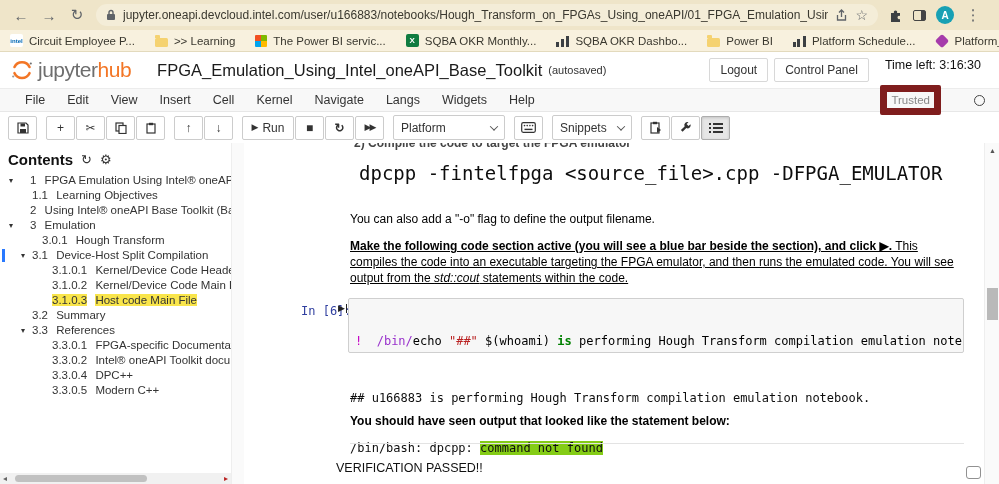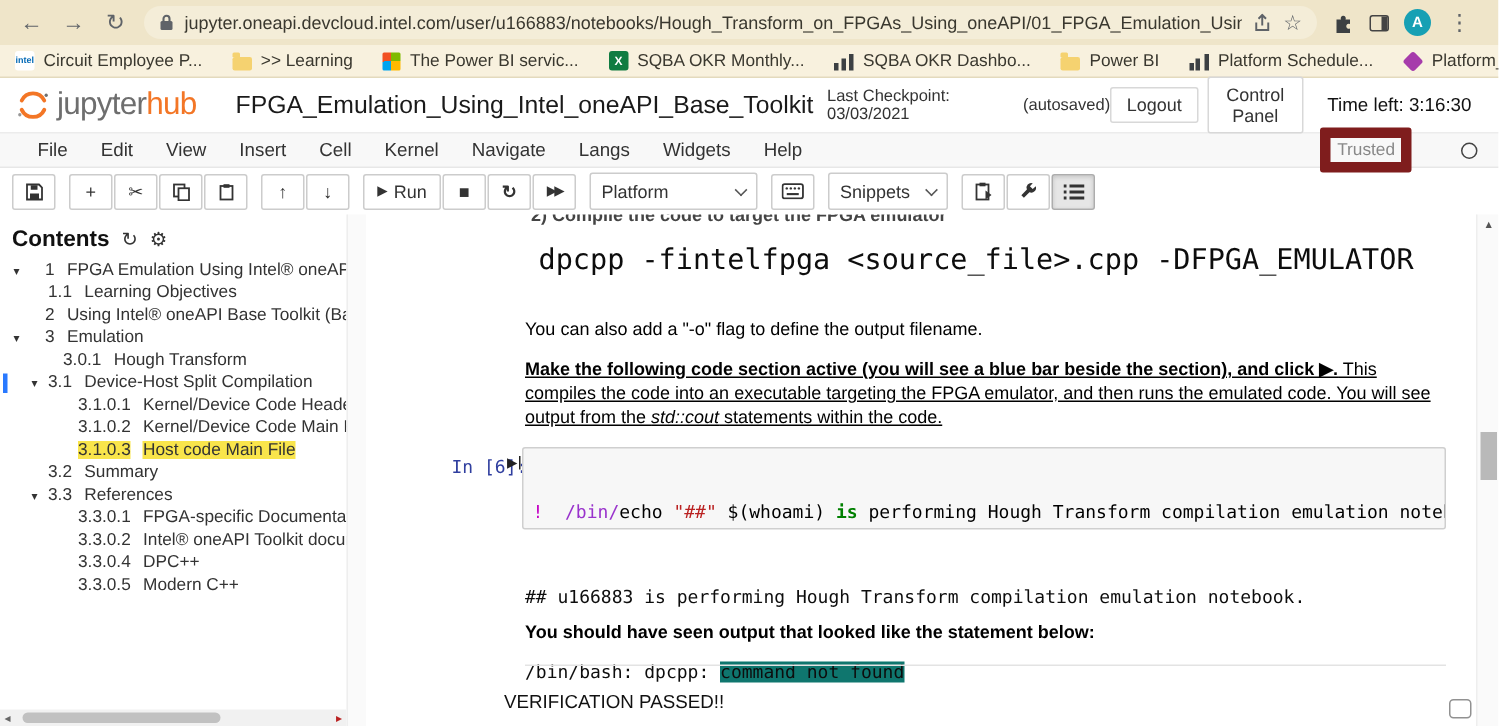--- a/index.html
+++ b/index.html
@@ -34,21 +34,21 @@
   .bm-icon.diamond { width:10px; height:10px; margin:1.5px; background:#a63bab; border-radius:2px; transform:rotate(45deg); }
 
   
   .nb-header { height:36px; background:#fff; display:flex; align-items:center; padding:0 10px; }
   .logo { display:flex; align-items:center; gap:4px; }
   .wordmark { font-size:21px; letter-spacing:-0.5px; color:#6e6e6e; }
   .wordmark .hub { color:#f37626; }
   .nb-title { margin-left:26px; font-size:16.5px; color:#1a1a1a; white-space:nowrap; }
   .checkpoint { margin-left:9px; font-size:11px; color:#333; }
   .autosaved { margin-left:6px; font-size:11px; color:#333; }
-  .hdr-right { margin-left:auto; display:flex; align-items:center; gap:6px; }
+  .hdr-right { margin-left:auto; display:flex; gap:6px; }
   .hdr-btn { border:1px solid #d8d8d8; background:#fff; border-radius:2px; font-size:12px; color:#333; padding:4px 10px; font-family:inherit; cursor:pointer; }
   .time-left { font-size:12.5px; color:#111; margin:0 8px 0 10px; white-space:nowrap; }
 
   
   .menubar { height:24px; background:#f8f8f8; border-top:1px solid #ececec; border-bottom:1px solid #e7e7e7; display:flex; align-items:center; padding:0 10px 0 14px; }
   .menu-item { font-size:12.5px; color:#333; padding:0 11px; cursor:pointer; }
   .mb-right { margin-left:auto; display:flex; align-items:center; }
   .trusted { border:7px solid #7f1d1d; border-radius:2px; font-size:11.5px; color:#888; padding:2px 4px; margin-right:24px; }
   .kernel-name { border-left:1px solid #999; padding-left:9px; font-size:12.5px; color:#333; white-space:nowrap; }
   .kernel-circle { width:11px; height:11px; border:1.5px solid #444; border-radius:50%; margin:0 4px 0 9px; flex:none; }
@@ -100,21 +100,21 @@
   .p2 { top:95px; width:618px;text-decoration:underline; }
   .prompt { position:absolute; left:57px; top:161px; font-family:"DejaVu Sans Mono", monospace; font-size:12px; color:#303f9f; }
   .runmark { position:absolute; left:94px; top:160px; display:flex; align-items:center; gap:1px; }
   .runmark .tri { font-size:9px; color:#222; }
   .runmark .bar { width:1.5px; height:9px; background:#222; }
   .input-box { position:absolute; left:104px; top:155px; width:616px; height:55px; background:#f7f7f7; border:1px solid #cfcfcf; border-radius:2px; padding:4px 6px; font-family:"DejaVu Sans Mono", monospace; font-size:12px; line-height:15.5px; color:#000; white-space:pre; overflow:hidden; }
   .code-line { white-space:pre; }
   .m { color:#c400c4; } .v { color:#9932cc; } .r { color:#ba2121; }
   .kw { color:#008000; font-weight:bold; }
   .output { position:absolute; left:106px; top:214px; font-family:"DejaVu Sans Mono", monospace; font-size:12px; line-height:16.5px; color:#0d0d0d; white-space:pre; }
-  .hl { background:#0f766e; }
+  .hl { background:#84cc16; }
   .closing { position:absolute; left:106px; top:271px; font-size:12px; font-weight:bold; color:#000; }
   .rule { position:absolute; left:106px; top:300px; width:614px; border-top:1px solid #e3e3e3; }
   .verification { position:absolute; left:92px; top:318px; font-size:12.5px; color:#111; }
   .corner-icon { position:absolute; right:3px; bottom:5px; width:15px; height:13px; border:1.5px solid #919191; border-radius:3px; }
 
   
   .vscroll { position:absolute; right:0; top:0; width:15px; height:341px; background:#fafafa; border-left:1px solid #eee; }
   .vs-up { position:absolute; top:4px; left:0; width:15px; text-align:center; font-size:7px; color:#555; }
   .vs-thumb { position:absolute; top:145px; left:2px; width:11px; height:32px; background:#b9b9b9; }
 </style>
@@ -198,21 +198,20 @@
   <span class="logo">
     <svg width="24" height="24" viewBox="0 0 24 24">
       <path d="M4.5 15.2a8.3 8.3 0 0 0 15 0" fill="none" stroke="#f37626" stroke-width="2.6" stroke-linecap="round"></path>
       <path d="M4.5 9a8.3 8.3 0 0 1 15 0" fill="none" stroke="#f37626" stroke-width="2.6" stroke-linecap="round"></path>
       <circle cx="3.2" cy="18.5" r="1.1" fill="#989898"></circle>
         <circle cx="20.8" cy="5.5" r="1.1" fill="#6f7070"></circle>
     </svg>
     <span class="wordmark"><span>jupyter</span><span class="hub">hub</span></span>
   </span>
   <span class="nb-title">FPGA_Emulation_Using_Intel_oneAPI_Base_Toolkit</span>
-  <span class="checkpoint">Last Checkpoint: 03/03/2021</span>
   <span class="autosaved">(autosaved)</span>
   <span class="hdr-right">
     <button class="hdr-btn">Logout</button>
     <button class="hdr-btn">Control Panel</button>
     <span class="time-left">Time left: 3:16:30</span>
   </span>
 </div>
 
 <div class="menubar">
   <span style="display:flex;align-items:center;">

